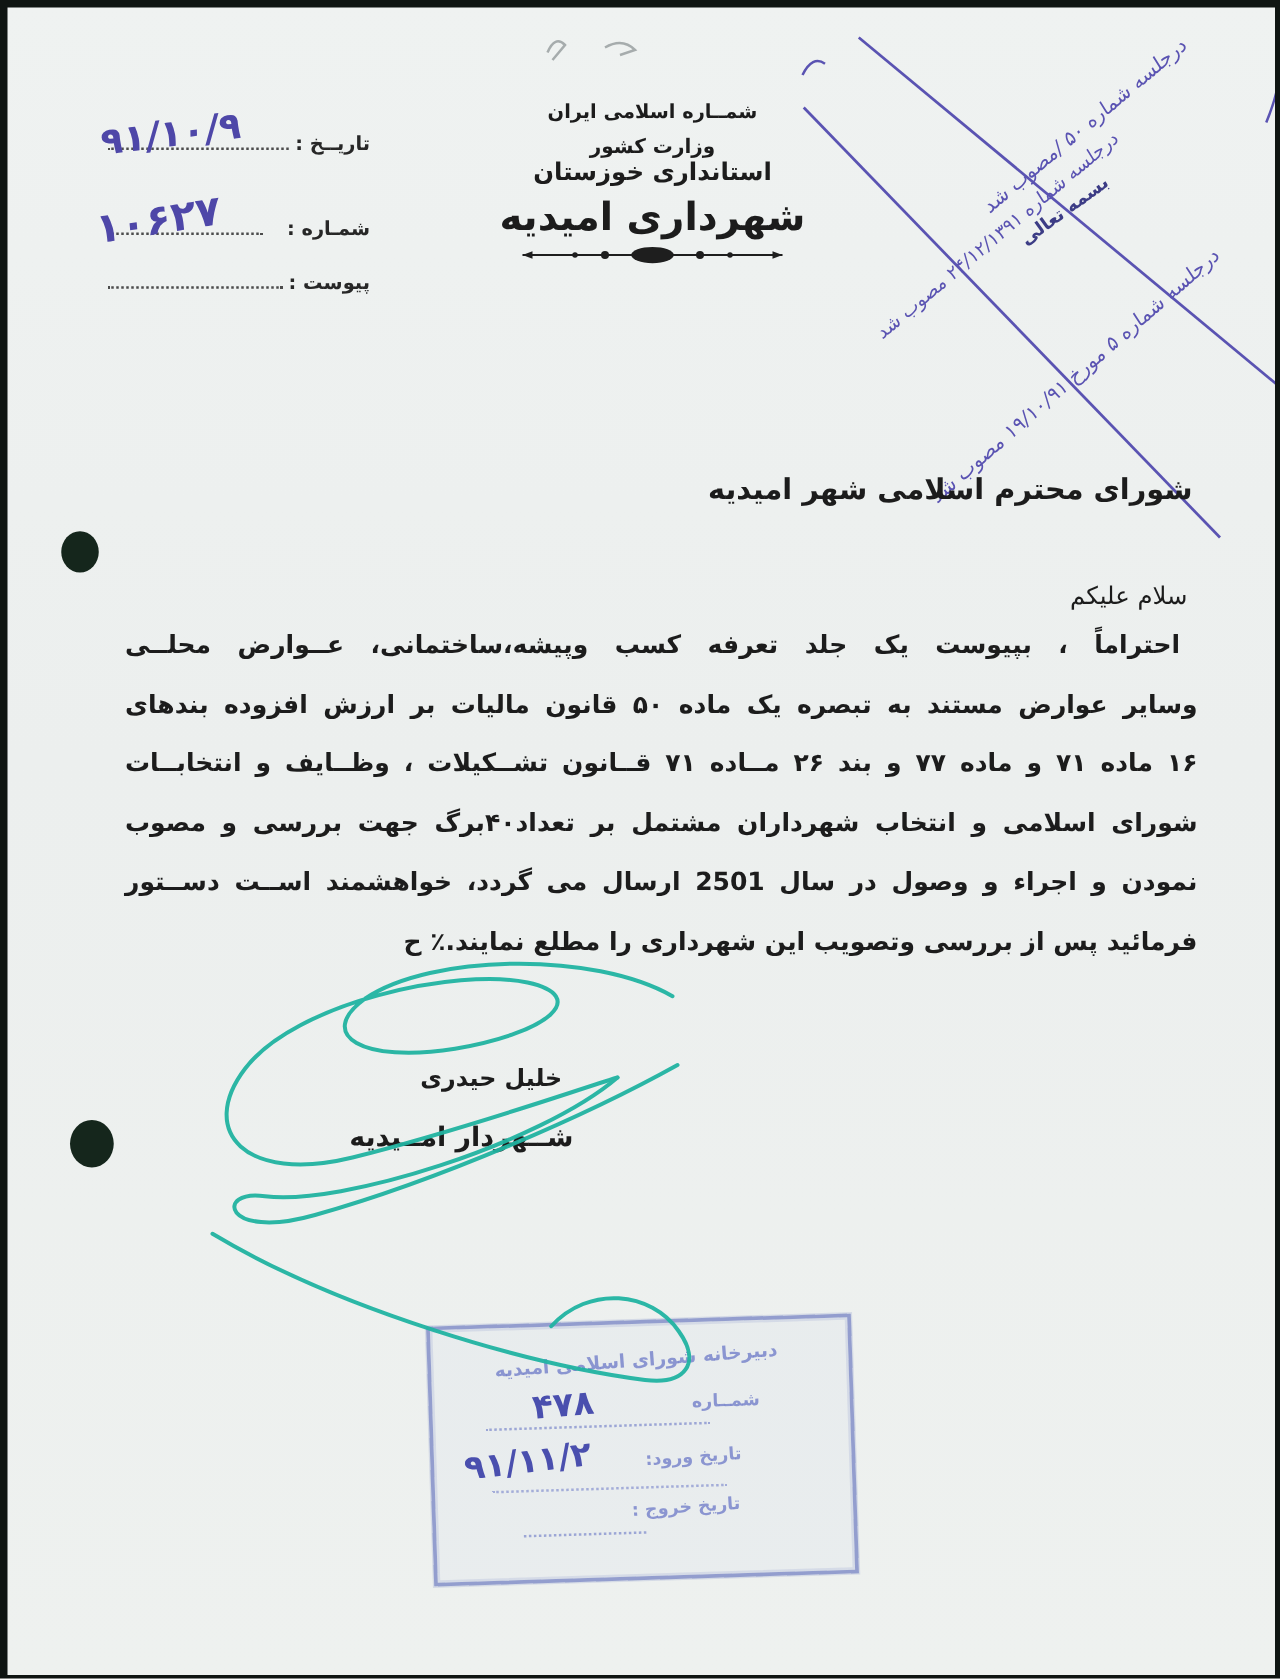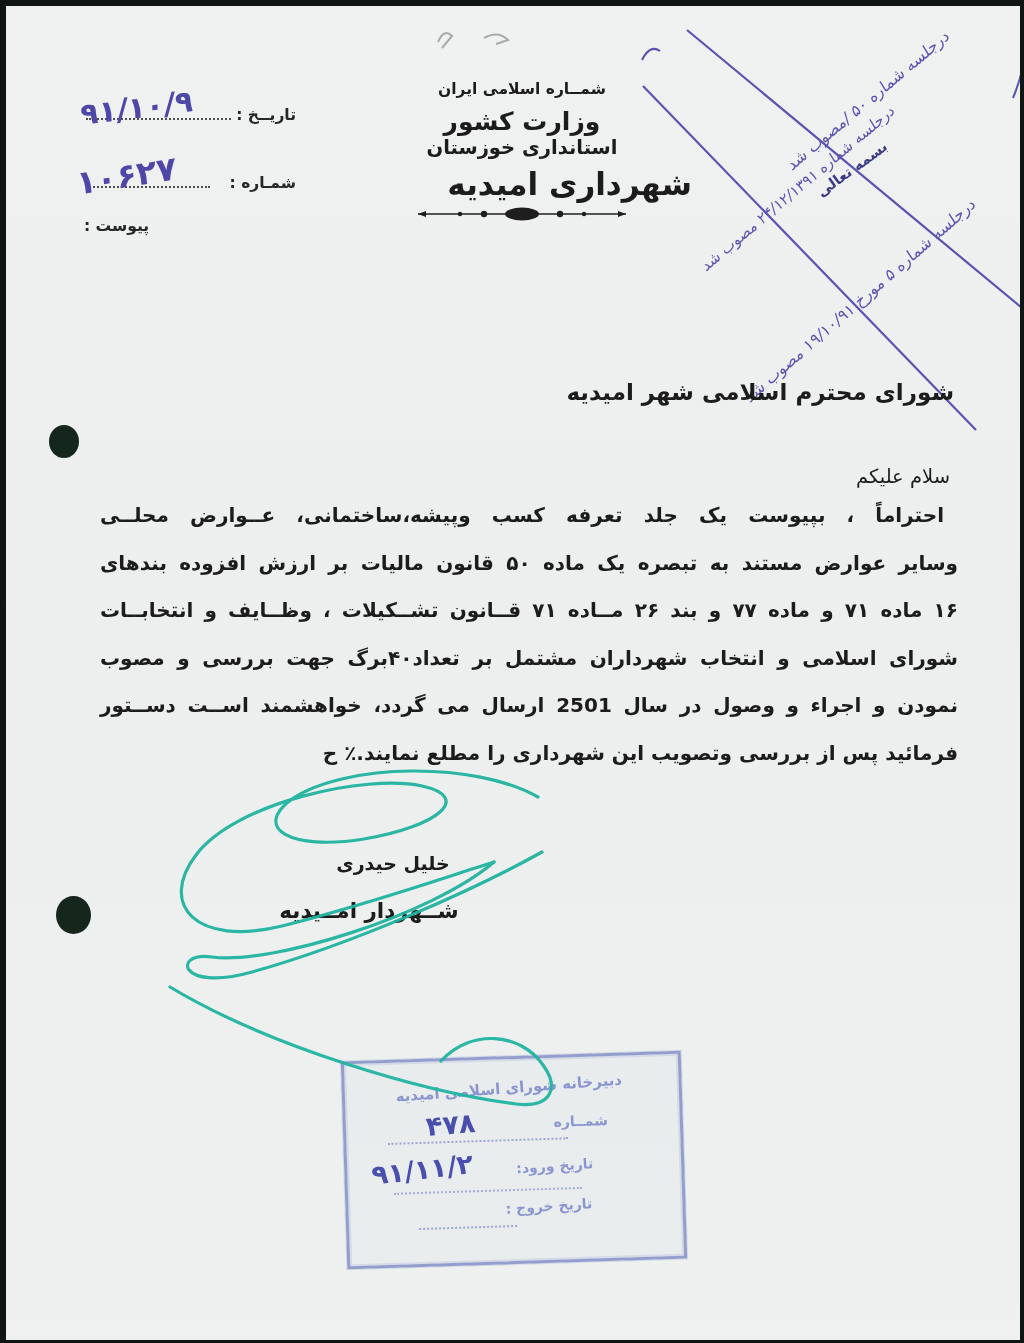--- a/index.html
+++ b/index.html
@@ -13,32 +13,32 @@
     overflow:hidden;
   }
   .scan-frame{
     position:absolute;inset:0;z-index:60;pointer-events:none;
     border-style:solid;border-color:#0f1512;
     border-width:6px 4px 3px 6px;
   }
   
   .letterhead{position:absolute;left:352px;top:80px;width:340px;text-align:center;z-index:4;}
   .lh1{font-size:15.5px;font-weight:600;}
-  .lh2{font-size:25px;font-weight:700;margin-top:9px;}
+  .lh2{font-size:16px;font-weight:700;margin-top:9px;}
   .lh3{font-size:19.5px;font-weight:700;margin-top:0;letter-spacing:.5px;}
-  .lh4{font-size:31px;font-weight:700;margin-top:7px;text-align:right;}
+  .lh4{font-size:31px;font-weight:700;margin-top:7px;}
   .lh-divider{margin-top:3px;}
   
   .fields{position:absolute;left:84px;top:100px;width:212px;height:150px;z-index:4;}
   .f-row{position:absolute;right:0;width:100%;display:flex;direction:rtl;align-items:flex-end;}
   .f-label{font-size:15.5px;font-weight:700;color:#272727;white-space:nowrap;}
   .f-dots{flex:1;border-bottom:2px dotted #4c4c4c;margin:0 5px 4px 2px;height:2px;}
   .row-date{top:6px;}
   .row-number{top:74px;gap:15px;}
-  .row-attach{top:117px;flex-direction:column;}
+  .row-attach{top:117px;}
   .hw{position:absolute;color:#4e47a8;font-weight:600;white-space:nowrap;z-index:5;}
   .hw-date{left:80px;top:90px;font-size:30px;letter-spacing:6px;transform:rotate(-7deg) skewX(-6deg);}
   .hw-number{left:76px;top:156px;font-size:33px;letter-spacing:8px;transform:rotate(-9deg) skewX(-4deg);}
   
   .ann{position:absolute;white-space:nowrap;color:#5a53b2;z-index:3;}
   .ann-1{left:868px;top:100px;font-size:16px;transform:translate(-50%,-50%) rotate(-40deg) skewX(-8deg);}
   .ann-2{left:798px;top:188px;font-size:15px;transform:translate(-50%,-50%) rotate(-40deg) skewX(-8deg);}
   .ann-besmeh{left:852px;top:169px;font-size:14.5px;font-weight:700;color:#3c3c85;transform:translate(-50%,-50%) rotate(-36deg);}
   .ann-3{left:860px;top:300px;font-size:16px;transform:translate(-50%,-50%) rotate(-41deg) skewX(-8deg);}
   .overlay-svg{position:absolute;left:0;top:0;z-index:2;}

